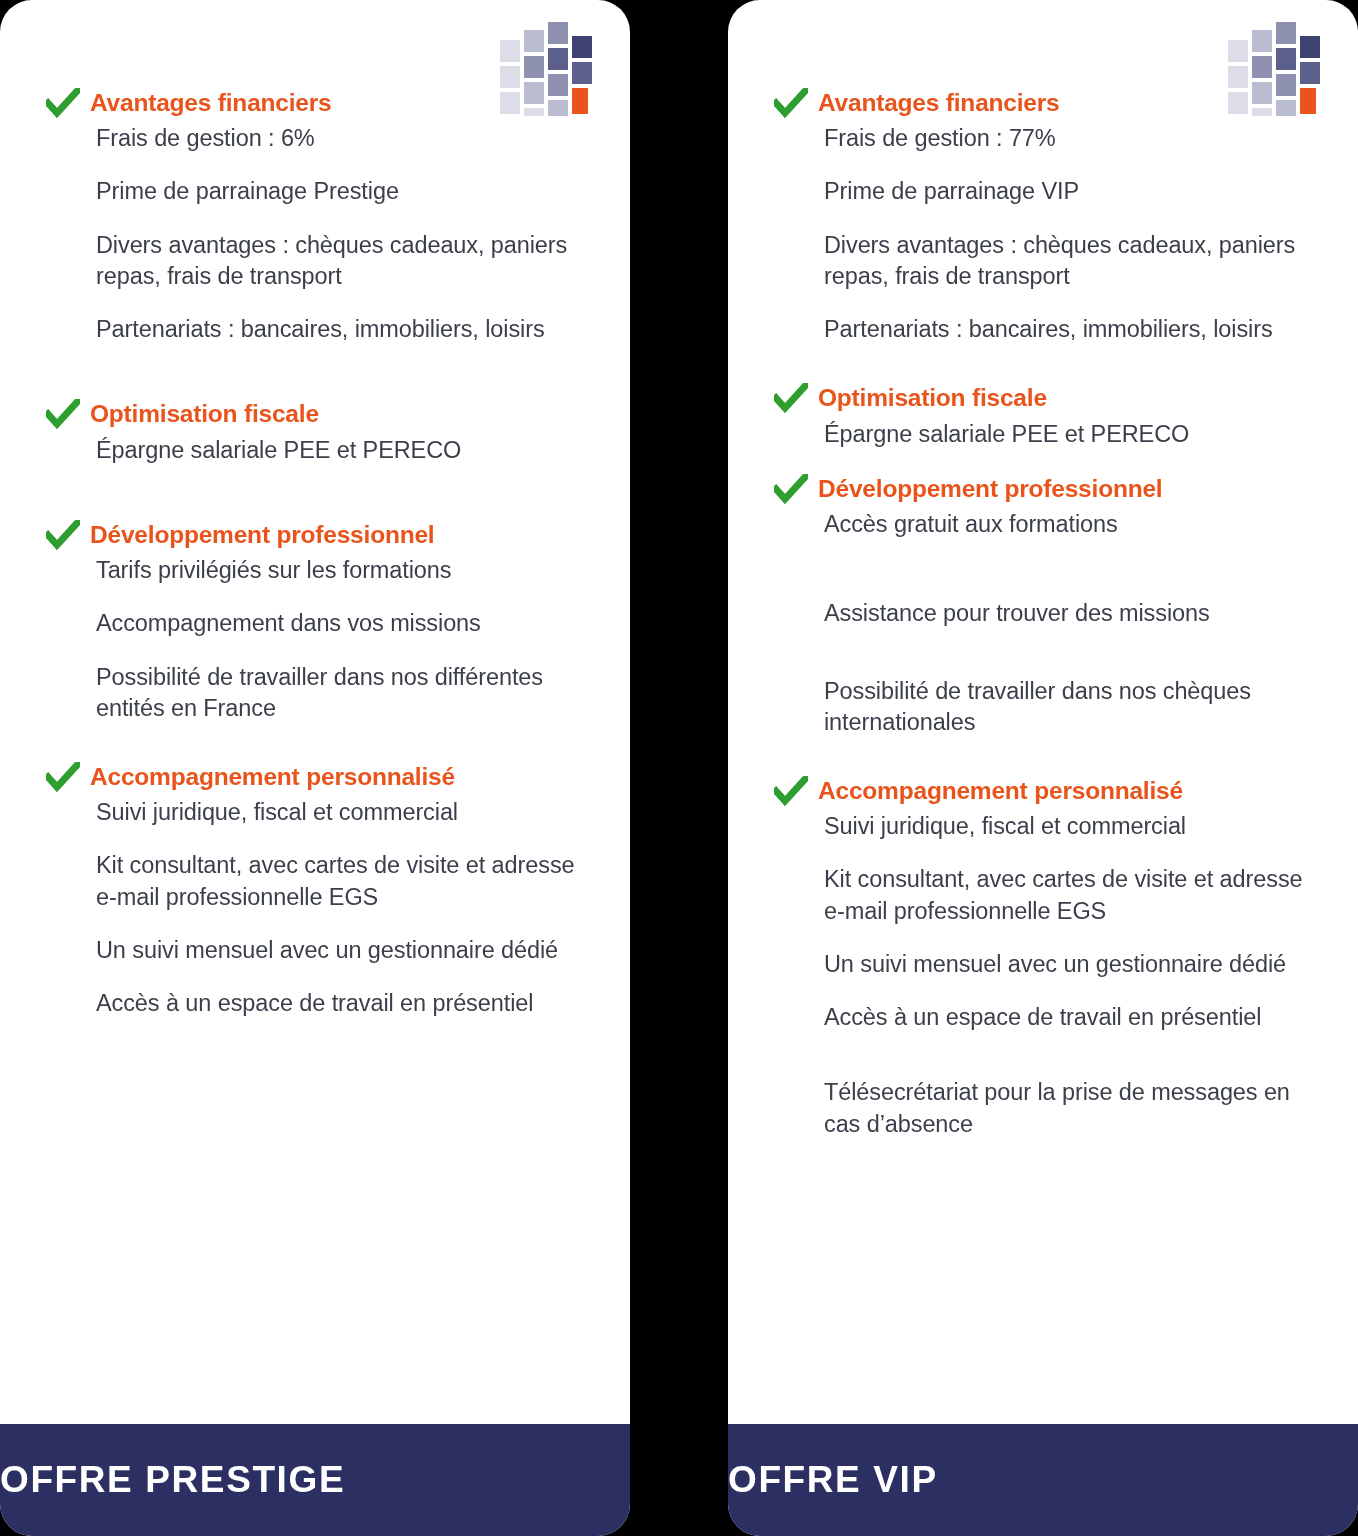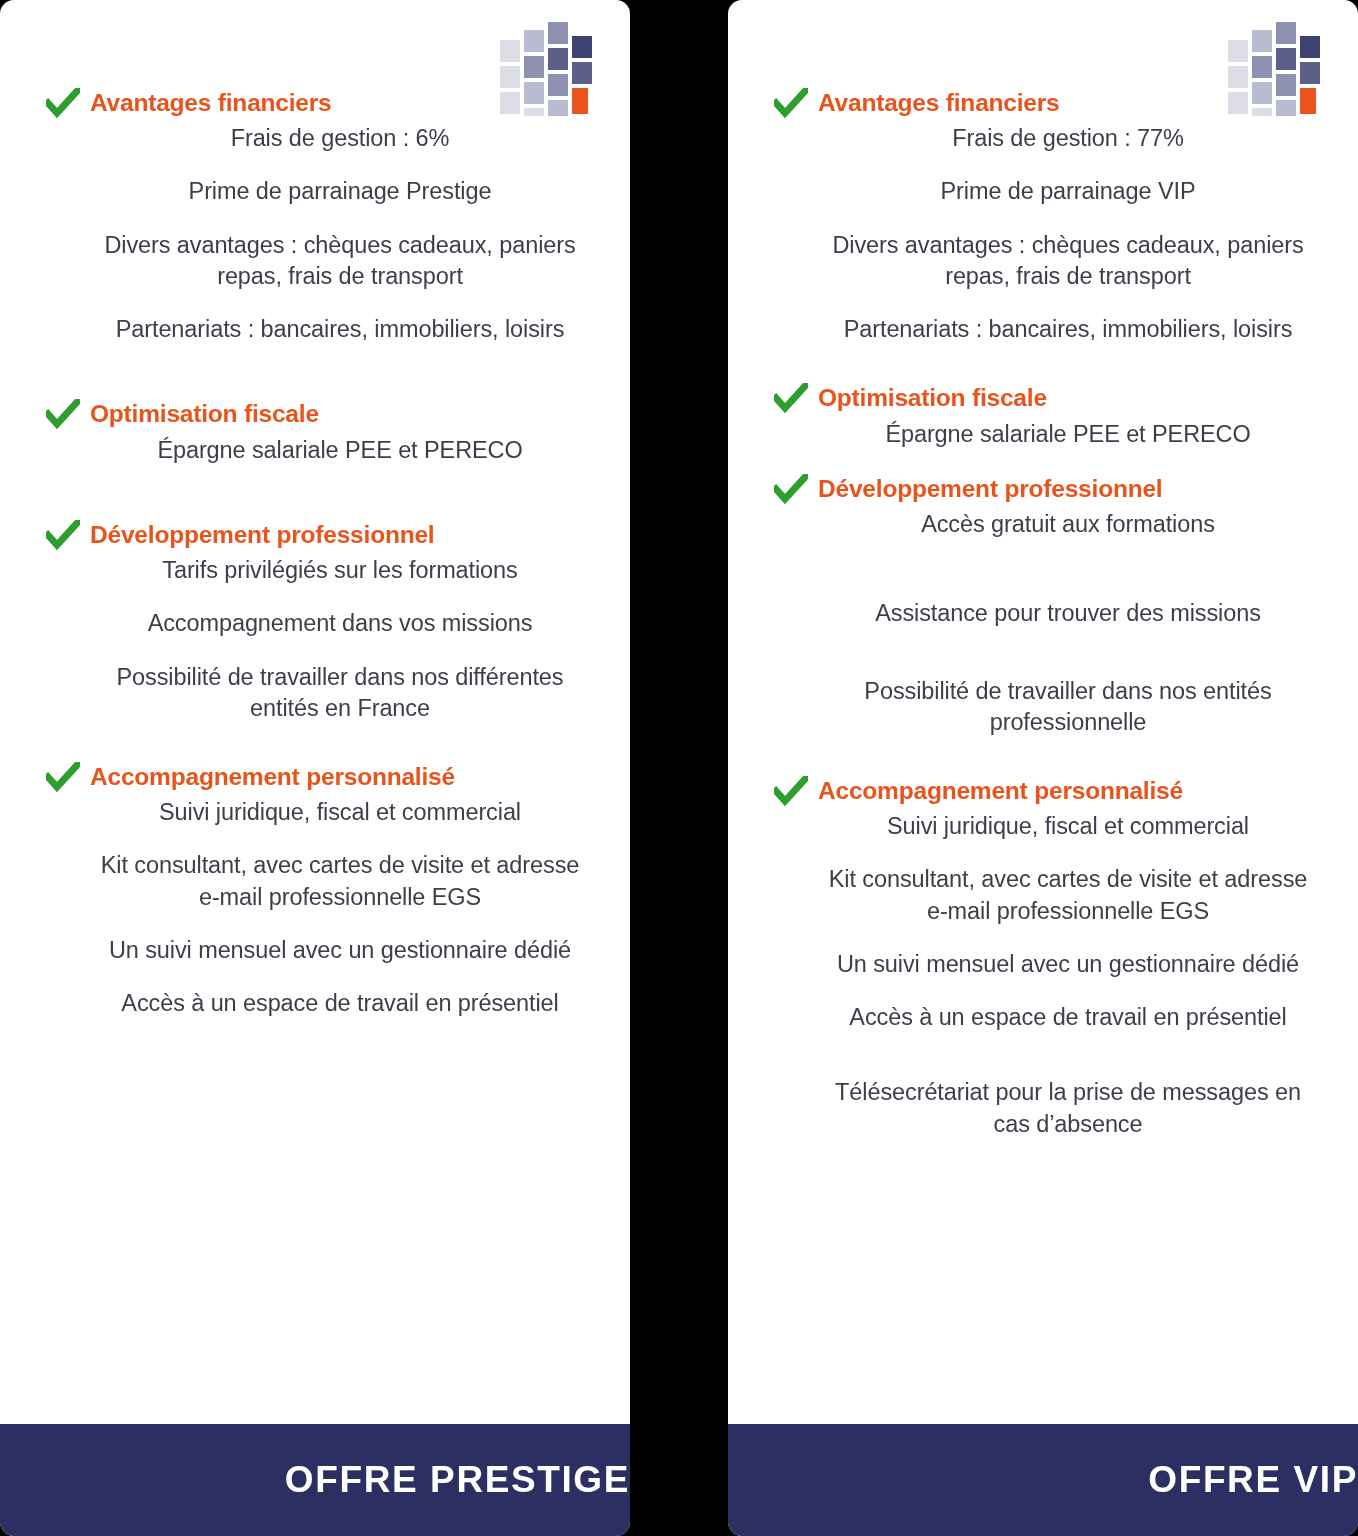--- a/index.html
+++ b/index.html
@@ -21,21 +21,21 @@
     gap: 98px;
     background: #000000;
     box-sizing: border-box;
     padding: 0;
   }
   .card {
     position: relative;
     width: 630px;
     height: 1536px;
     background: #ffffff;
-    border-radius: 14px;
+    border-radius: 32px;
     display: flex;
     flex-direction: column;
     overflow: hidden;
     box-sizing: border-box;
   }
   .card-body {
     flex: 1 1 auto;
     position: relative;
     padding: 86px 46px 10px 46px;
     box-sizing: border-box;
@@ -69,38 +69,37 @@
     font-weight: bold;
     font-size: 24.5px;
     letter-spacing: -0.2px;
     line-height: 1.15;
     padding-top: 3px;
   }
   .items {
     list-style: none;
     margin: 0;
     padding: 0 0 0 50px;
-    text-align: center;
   }
   .items li {
     color: #3b3f4a;
     font-size: 23.5px;
     line-height: 1.33;
     letter-spacing: -0.1px;
     margin: 0 0 22px 0;
   }
   .gap-sm { height: 14px; }
   .gap-md { height: 30px; }
   .footer {
     flex: 0 0 auto;
     height: 112px;
     background: #2b2f62;
     display: flex;
     align-items: center;
-    justify-content: flex-end;
+    justify-content: flex-start;
   }
   .footer-label {
     color: #ffffff;
     font-weight: bold;
     font-size: 37px;
     letter-spacing: 1.6px;
   }
 </style>
 </head>
 <body>
@@ -269,21 +268,21 @@
           <span class="check">
             <svg width="34" height="30" viewBox="0 0 34 30">
               <path d="M2 15 L11 25 L32 2" stroke="#2e9e2e" stroke-width="7" fill="none" stroke-linecap="square"></path>
             </svg>
           </span>
           <div class="section-title">Développement professionnel</div>
         </div>
         <ul class="items">
           <li style="margin-bottom:58px">Accès gratuit aux formations</li>
           <li style="margin-bottom:46px">Assistance pour trouver des missions</li>
-          <li>Possibilité de travailler dans nos entités professionnelle</li>
+          <li>Possibilité de travailler dans nos chèques internationales</li>
         </ul>
       </div>
 
       <div class="gap-sm"></div>
 
       <div class="section">
         <div class="section-head">
           <span class="check">
             <svg width="34" height="30" viewBox="0 0 34 30">
               <path d="M2 15 L11 25 L32 2" stroke="#2e9e2e" stroke-width="7" fill="none" stroke-linecap="square"></path>

